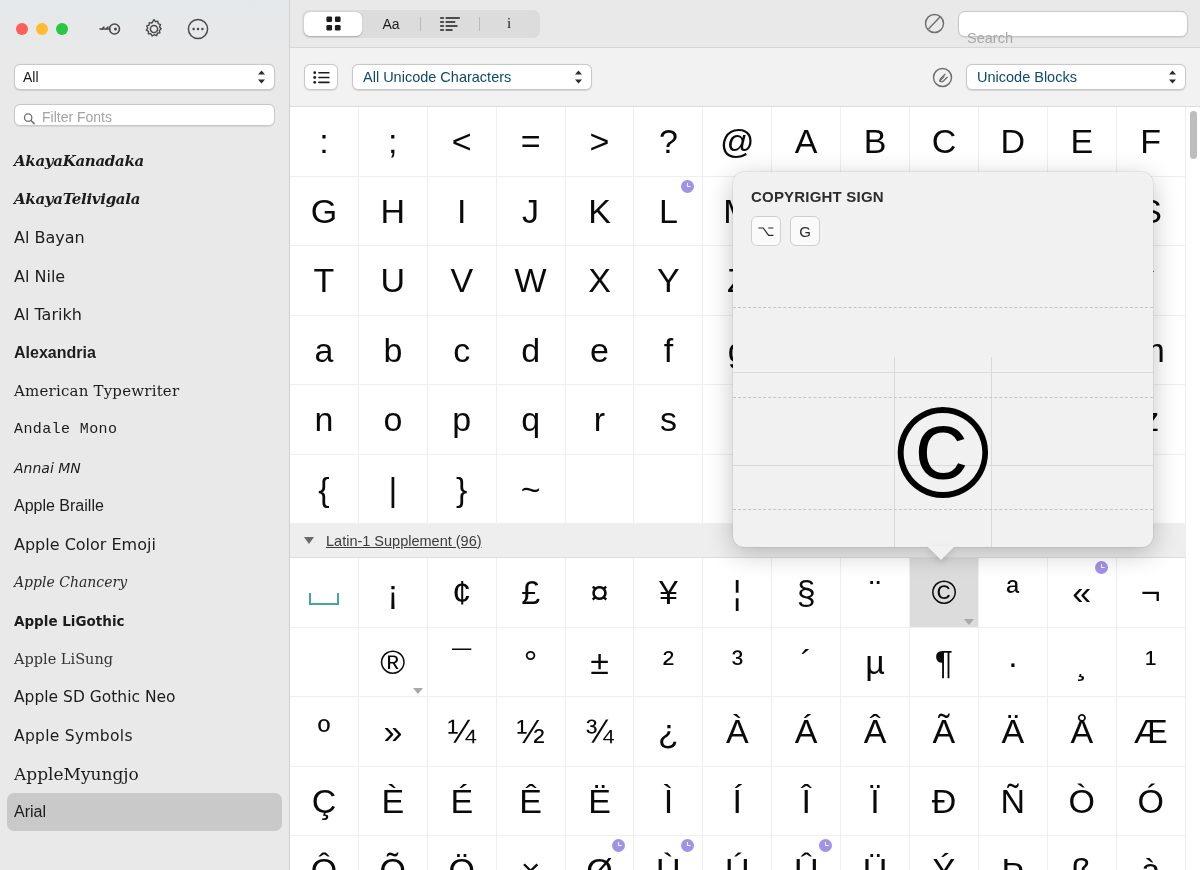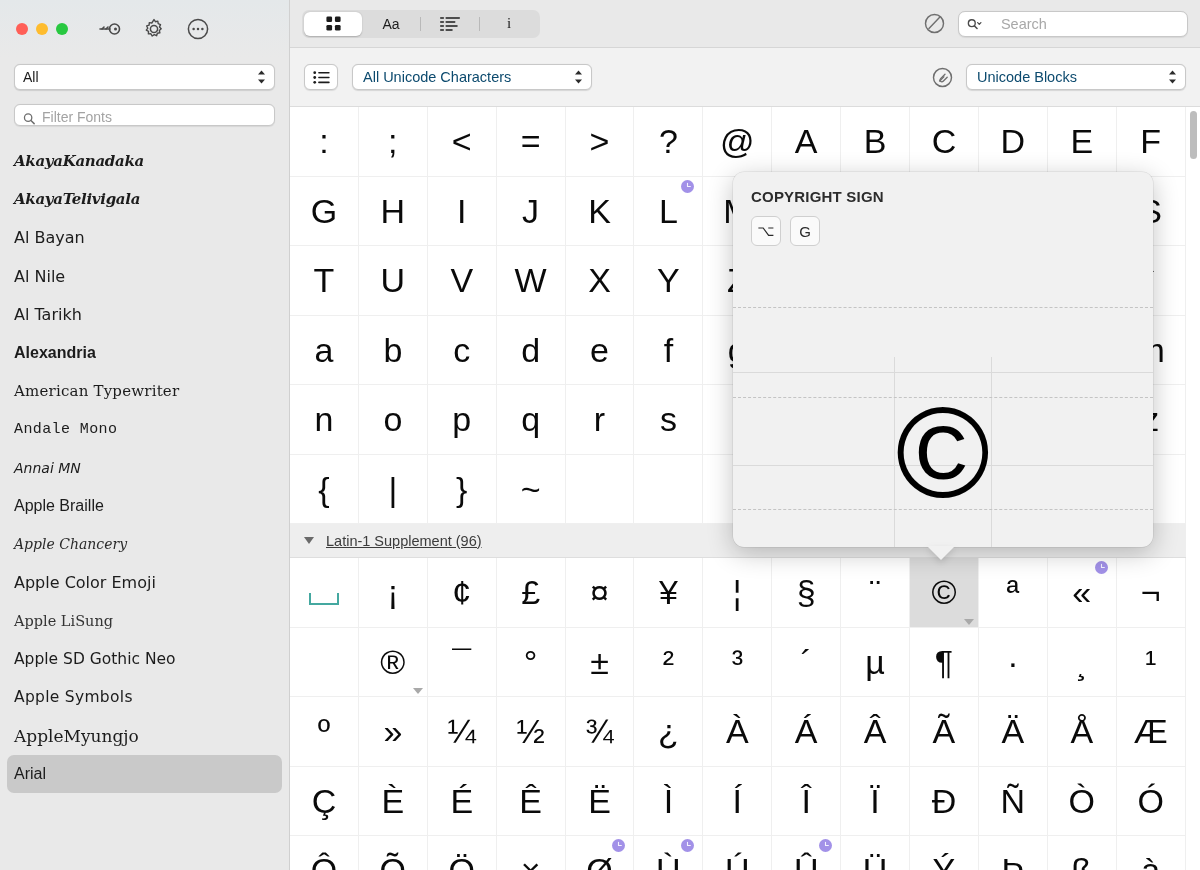--- a/index.html
+++ b/index.html
@@ -129,20 +129,21 @@
 
   .toolbar-right { margin-left: auto; display: flex; align-items: center; gap: 12px; }
   .search-wrap {
     width: 230px; height: 26px;
     background: #fff;
     border: 0.5px solid #c8c8c8;
     border-radius: 7px;
     display: flex; align-items: center;
     padding: 0 8px; gap: 18px;
     box-shadow: 0 0.5px 1px rgba(0,0,0,0.08);
+    flex-direction: column;
   }
   .search-wrap input {
     border: 0; outline: 0; background: transparent;
     font-size: 14.5px; font-family: inherit; width: 100%; color: #1a1a1a;
   }
   .search-wrap input::placeholder { color: #a8a8a8; }
 
   .filter-bar {
     height: 59px; flex: 0 0 59px;
     background: #f2f2f2;
@@ -366,24 +367,27 @@
         <div class="font-row">
           <span class="ff-mono">Andale Mono</span>
         </div>
         <div class="font-row">
           <span class="ff-ital">Annai MN</span>
         </div>
         <div class="font-row">
           <span class="ff-sans">Apple Braille</span>
         </div>
         <div class="font-row">
+          <span class="ff-sans-l">Apple Color Emoji</span>
+        </div>
+        <div class="font-row">
           <span class="ff-chan">Apple Chancery</span>
         </div>
         <div class="font-row">
-          <span class="ff-sans-l">Apple Color Emoji</span>
+          <span class="ff-ligo">Apple LiGothic</span>
         </div>
         <div class="font-row">
           <span class="ff-lisun">Apple LiSung</span>
         </div>
         <div class="font-row">
           <span class="ff-sdg">Apple SD Gothic Neo</span>
         </div>
         <div class="font-row">
           <span class="ff-sym">Apple Symbols</span>
         </div>

